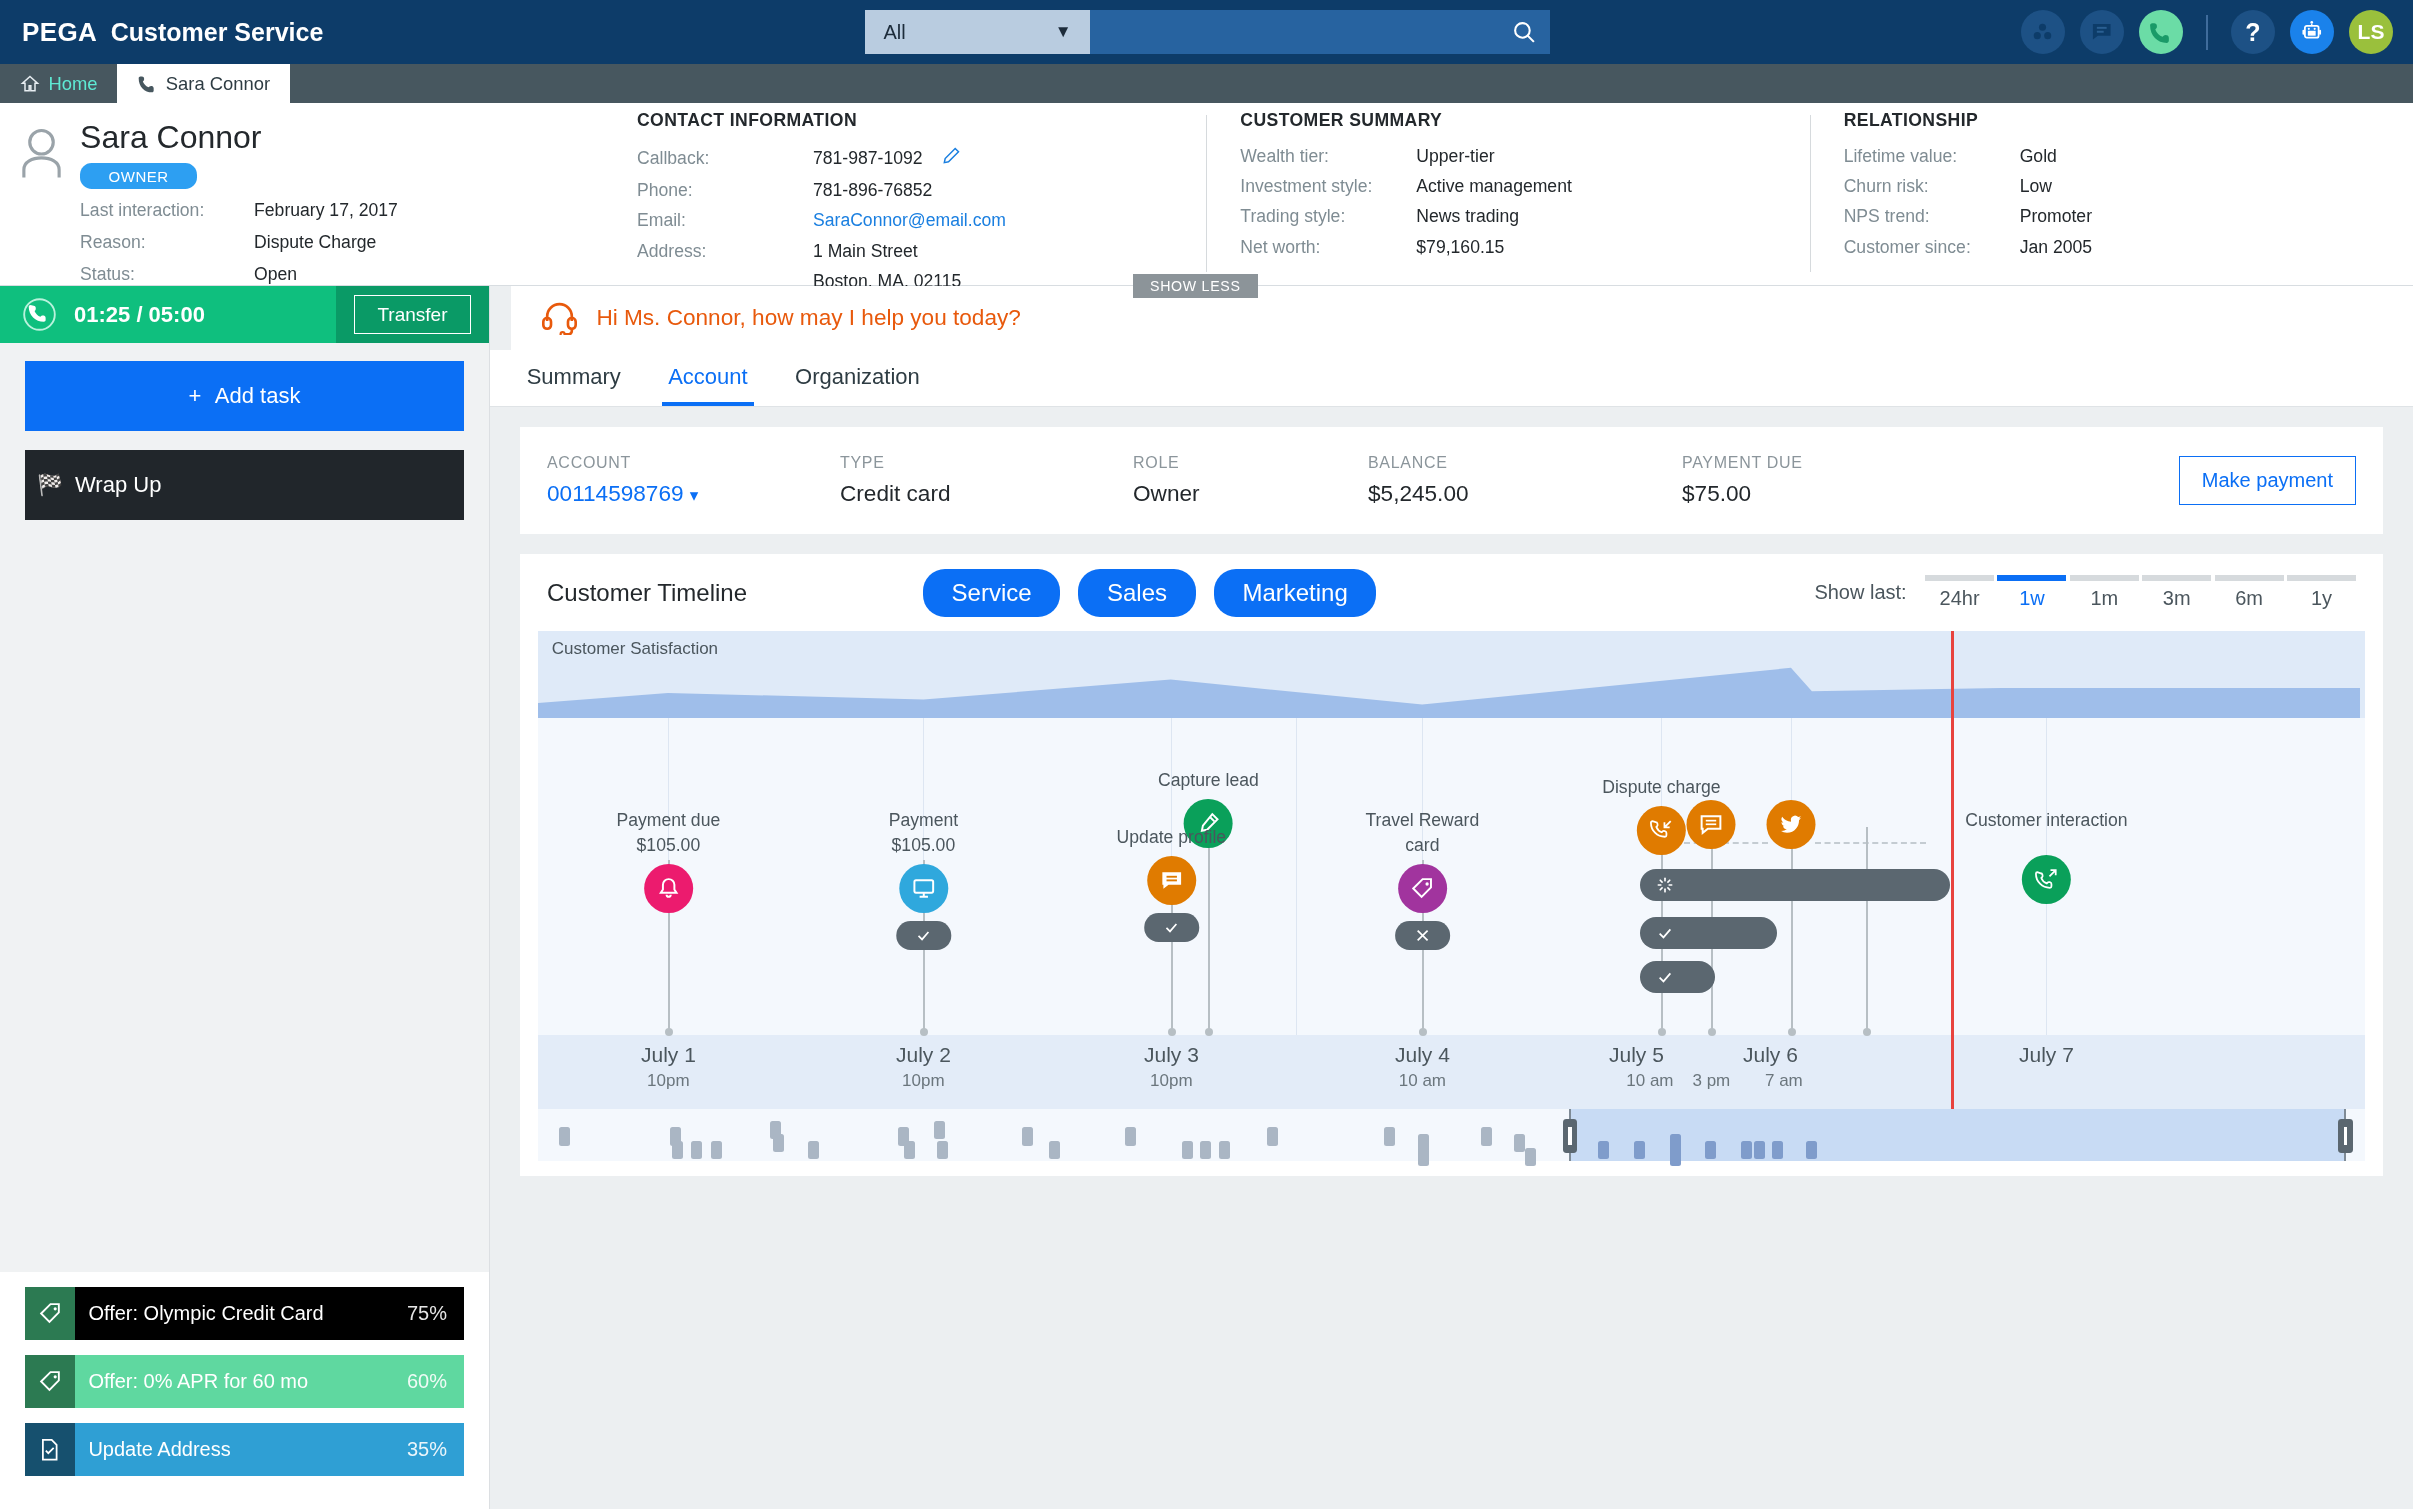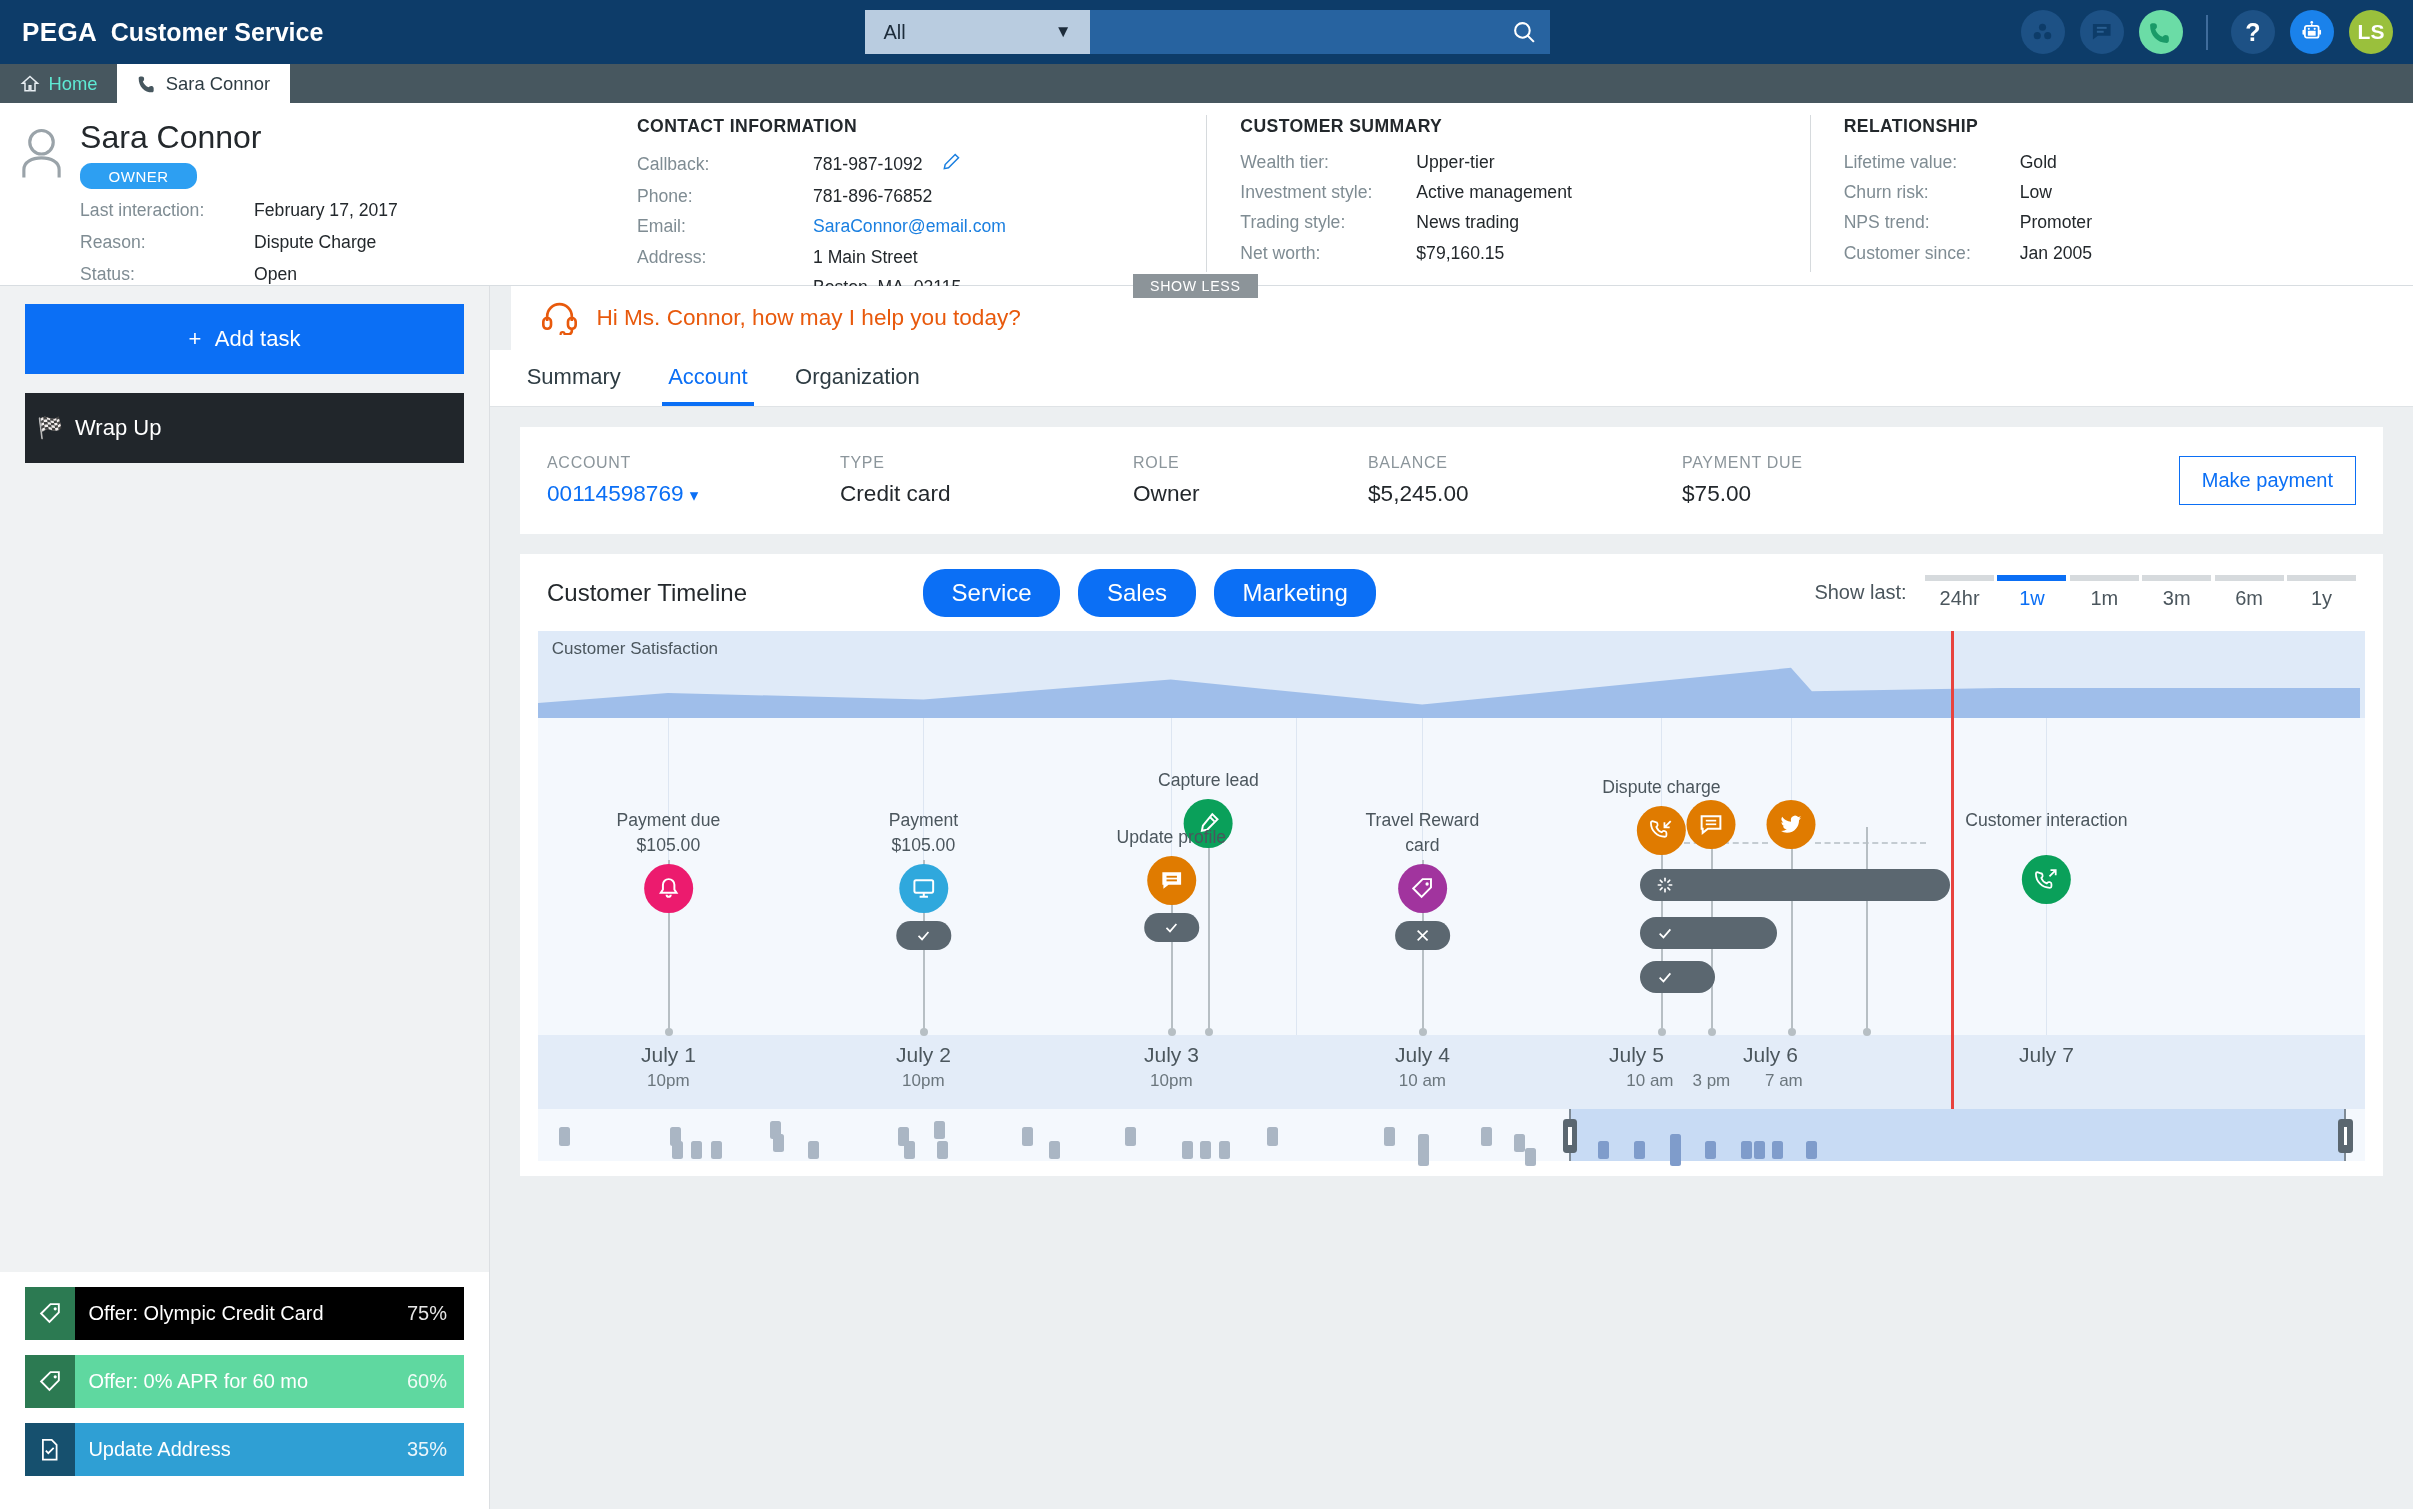--- a/index.html
+++ b/index.html
@@ -72,21 +72,21 @@
   .cust-avatar { width: 50px; margin-right: 11.7px; padding-top: 6.7px; }
   .cust-name { font-size: 32px; color: #23282c; font-weight: 400; line-height: 1.05; }
   .owner-pill {
     display: inline-block; background: #2d9ff2; color: #fff; font-size: 15px;
     padding: 4.2px 28.5px; border-radius: 11.7px; margin-top: 8.4px; letter-spacing: 0.5px;
   }
   .kv { display: flex; font-size: 17.6px; margin-top: 11px; }
   .kv .k { color: #7f8c93; width: 174px; }
   .kv .v { color: #23282c; }
 
-  .cust-col { padding: 13px 0 0 34px; position: relative; flex: 1; }
+  .cust-col { padding: 7px 0 0 34px; position: relative; flex: 1; }
   .cust-col + .cust-col::before {
     content: ""; position: absolute; left: 0; top: 11.7px; bottom: 13.4px; width: 0.8px;
     background: #d6dadd;
   }
   .sect-title {
     font-size: 17.6px; font-weight: bold; color: #23282c; letter-spacing: 0.4px;
     margin-bottom: 15px;
   }
   .row2 { display: flex; font-size: 17.6px; margin-bottom: 9.2px; align-items: center; }
   .row2 .k { color: #7f8c93; width: 176px; }
@@ -413,20 +413,32 @@
       <span class="v">Jan 2005</span>
     </div>
   </div>
 
   <div class="showless">SHOW LESS</div>
 </div>
 
 <div class="body">
 
   <div class="sidebar">
+    <div class="callbar">
+      <div class="cb-left">
+        <svg width="35" height="35" viewBox="0 0 24 24">
+          <circle cx="12" cy="12" r="10.5" fill="none" stroke="#b8f2dc" stroke-width="1.3"></circle>
+          <path d="M8 6c1.7 0 1.7 2.4 1.2 3l-.6.6c.6 1.7 2.3 3.4 4 4l.6-.6c.6-.5 3-.5 3 1.2v1.6c0 .6-.5 1.2-1.2 1.2-5.8 0-10.4-4.6-10.4-10.4C4.6 6 5.2 5.4 5.8 5.4z" fill="#fff"></path>
+        </svg>
+        <span class="cb-time">01:25 / 05:00</span>
+      </div>
+      <div class="cb-right">
+        <button class="transfer-btn">Transfer</button>
+      </div>
+    </div>
 
     <button class="addtask">
       <span>+</span>
       <span>Add task</span>
     </button>
 
     <div class="wrapup">
       <span class="wicon">🏁</span>
       <span>Wrap Up</span>
     </div>

